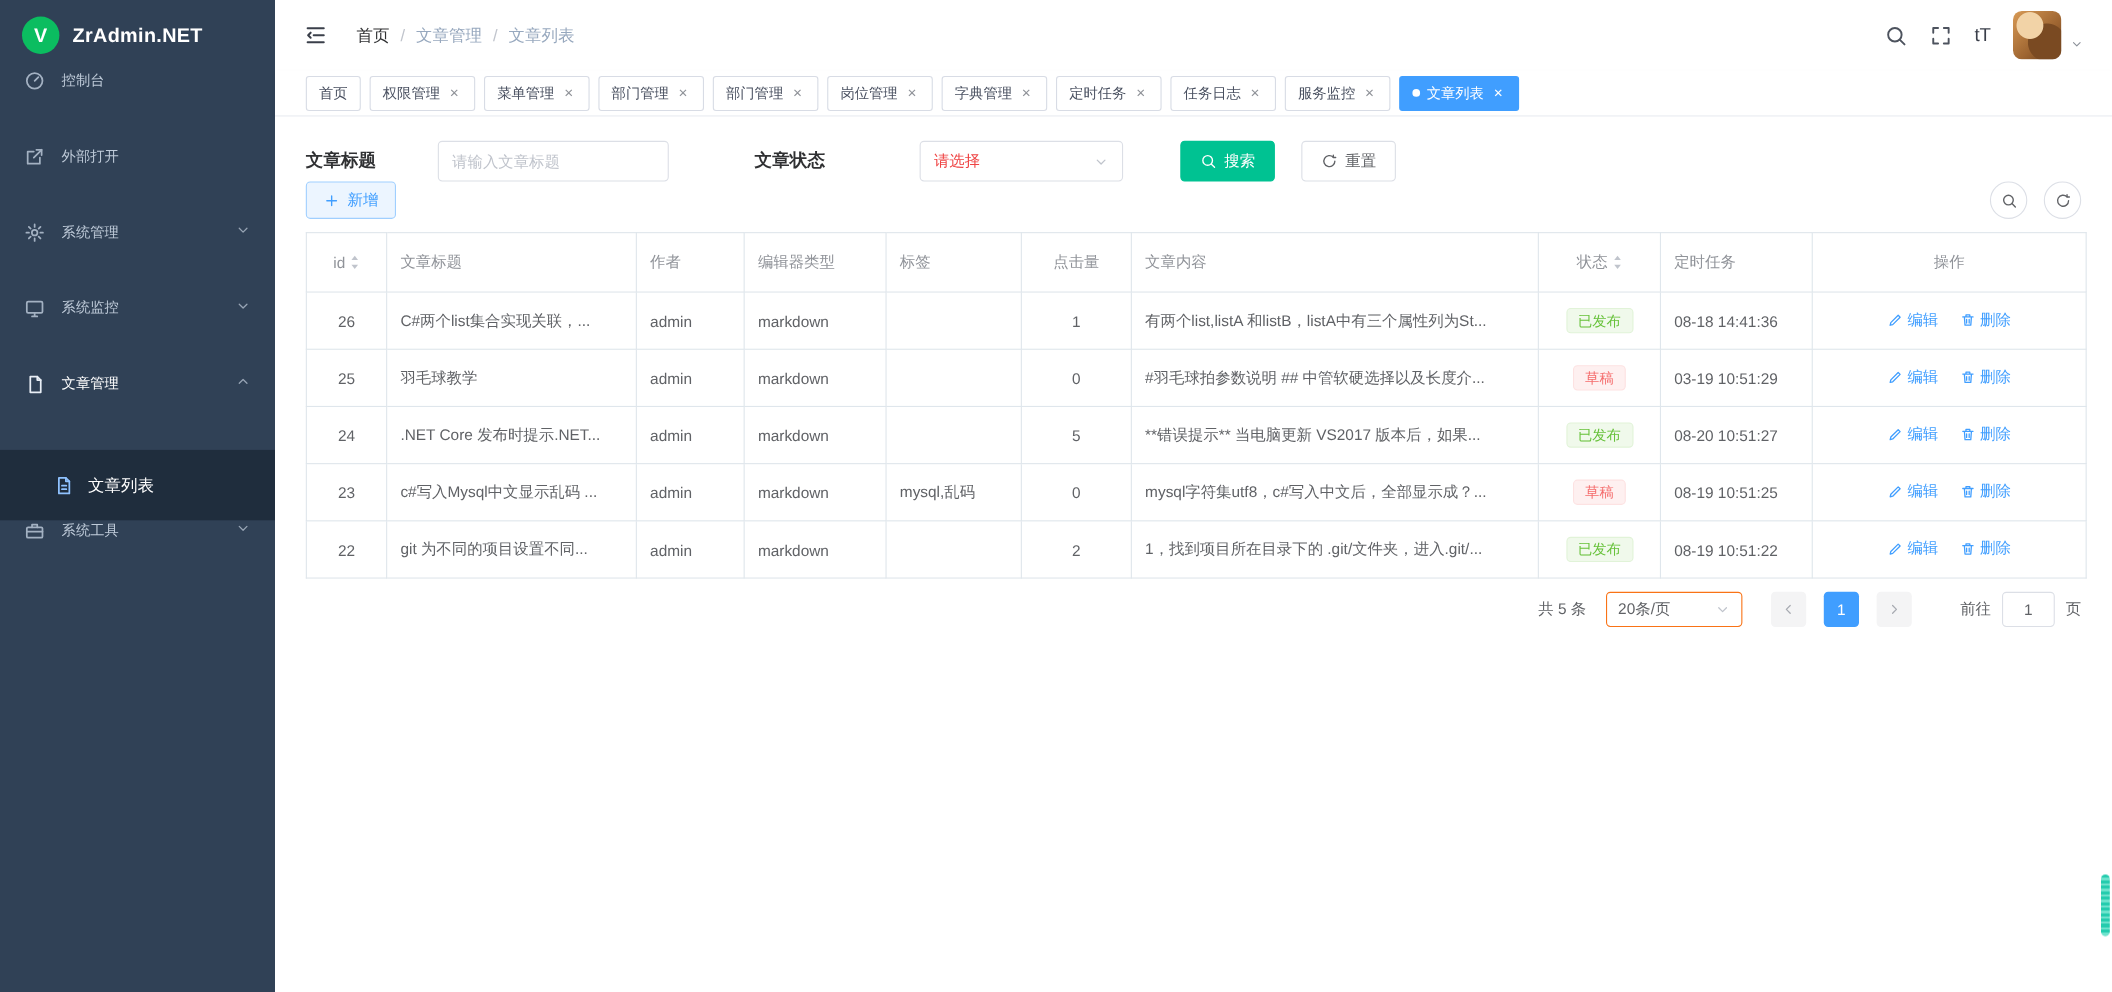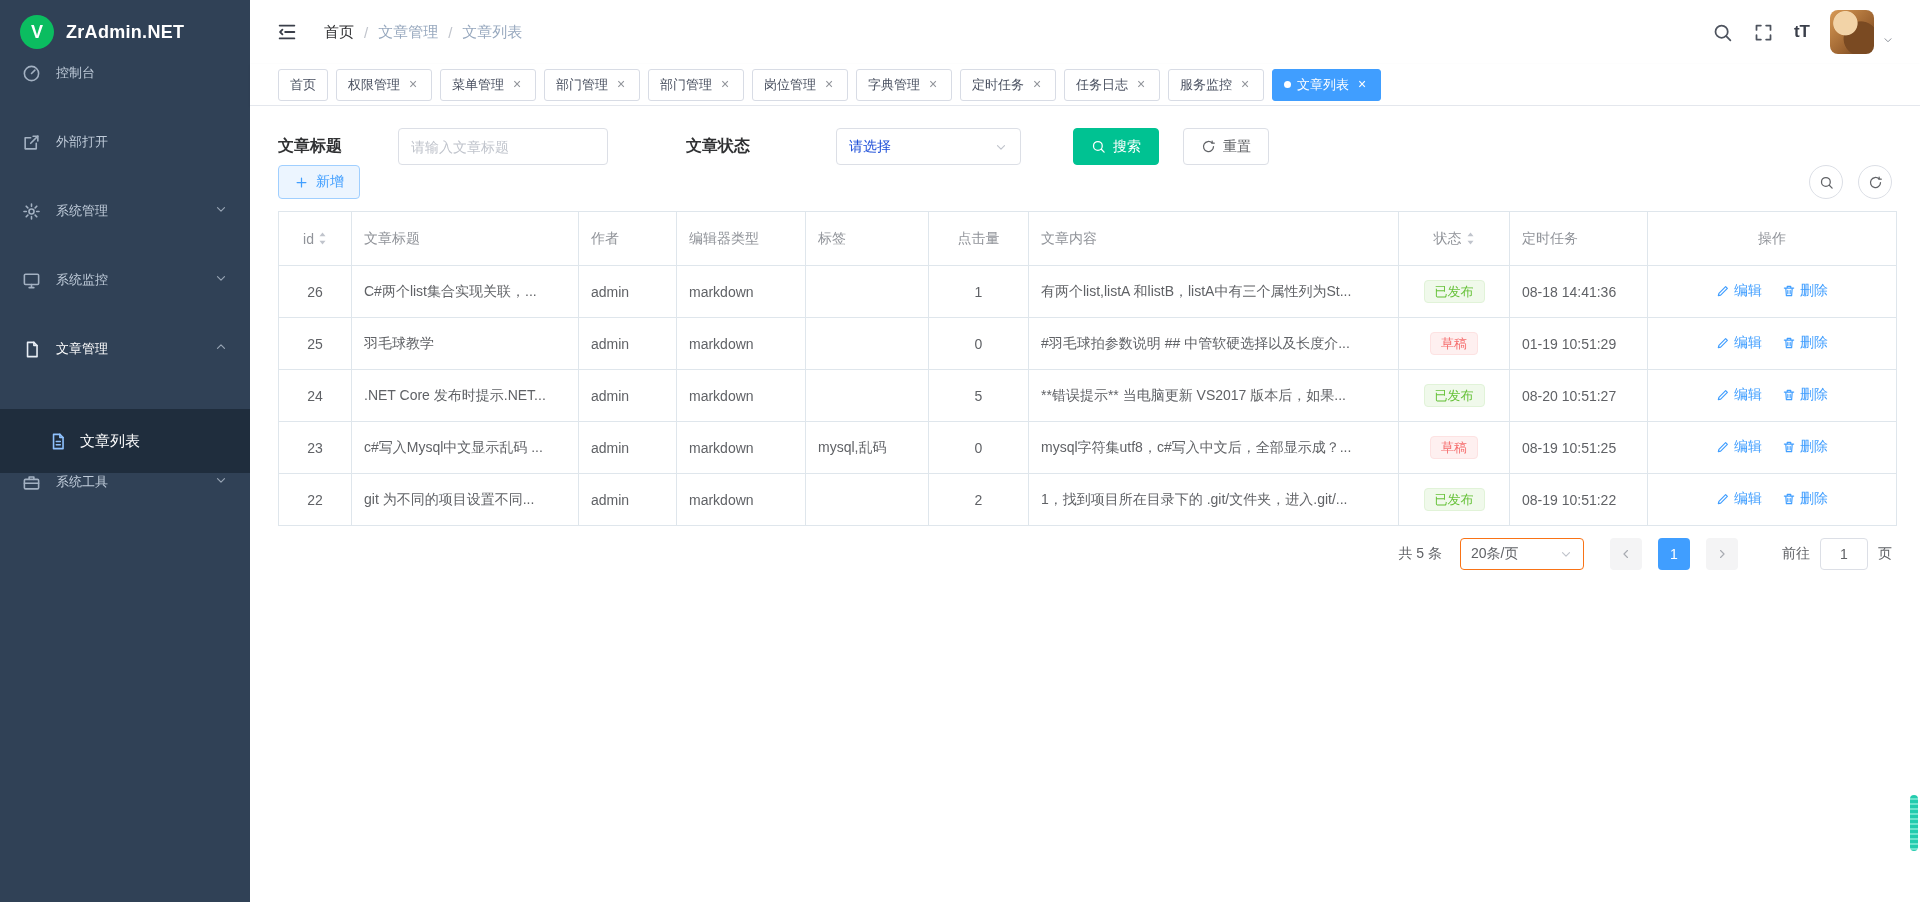--- a/index.html
+++ b/index.html
@@ -27,21 +27,21 @@
   .main{flex:1;display:flex;flex-direction:column;min-width:0}
   .topbar{height:64px;display:flex;align-items:center;padding:0 26px;background:#fff}
   .collapse-btn{width:22px;height:22px;color:#3a3f4a;cursor:pointer}
   .breadcrumb{display:flex;align-items:center;gap:10px;margin-left:26px;font-size:15px}
   .bc-item{color:#97a8be;cursor:pointer}
   .bc-item.bc-first{color:#303133;cursor:pointer}
   .bc-item.bc-last{cursor:default}
   .bc-sep{color:#c0c4cc}
   .topbar-right{margin-left:auto;display:flex;align-items:center;gap:20px;color:#4d535e}
   .top-icon{width:21px;height:21px;cursor:pointer}
-  .font-icon{font-size:17px;font-weight:700;cursor:pointer;color:#3a3f4a}
+  .font-icon{font-size:17px;font-weight:400;cursor:pointer;color:#3a3f4a}
   .avatar{width:44px;height:44px;border-radius:8px;cursor:pointer;flex-shrink:0;
     background:radial-gradient(circle at 35% 30%,#f2d3a7 0 28%,transparent 30%),
                radial-gradient(circle at 70% 65%,#7a4a22 0 40%,transparent 42%),
                linear-gradient(135deg,#d89a55,#9c6330 60%,#5f3a1a)}
   .avatar-caret{width:12px;height:12px;color:#8b9099;align-self:flex-end;margin:0 0 8px -12px;cursor:pointer}
 
   
   .tabs-bar{height:42px;display:flex;align-items:center;gap:8px;padding:0 28px;background:#fff;
     border-bottom:1px solid #e4e7ed;box-shadow:0 1px 3px rgba(0,21,41,.06)}
   .tab{height:32px;display:flex;align-items:center;gap:6px;padding:0 11px;border:1px solid #d8dce5;
@@ -54,21 +54,21 @@
   
   .content{padding:0 28px;background:#fff;flex:1}
   .filter-row{display:flex;align-items:center;margin-top:22px}
   .filter-label{font-size:16px;font-weight:700;color:#303133}
   .lbl1{margin-right:56px}.lbl2{margin-right:86px}
   .filter-input{width:210px;height:37px;border:1px solid #dcdfe6;border-radius:4px;padding:0 12px;
     font-size:14px;color:#606266;outline:none;margin-right:78px;font-family:inherit}
   .filter-input::placeholder{color:#c0c4cc}
   .select-box{width:185px;height:37px;border:1px solid #dcdfe6;border-radius:4px;padding:0 12px;
     display:flex;align-items:center;justify-content:space-between;cursor:pointer;margin-right:52px;background:#fff}
-  .select-box .ph{color:#1d4ed8}
+  .select-box .ph{color:#ef4444}
   .sel-caret{width:14px;height:14px;color:#c0c4cc}
   .btn{display:inline-flex;align-items:center;gap:7px;height:37px;padding:0 17px;border-radius:4px;
     font-size:14px;cursor:pointer;border:1px solid transparent;background:#fff;font-family:inherit}
   .btn-ic{width:15px;height:15px}
   .btn-search{background:var(--teal,#00c292);border-color:var(--teal,#00c292);color:#fff;margin-right:24px}
   .btn-reset{border-color:#dcdfe6;color:#606266}
 
   .toolbar-row{display:flex;align-items:center;justify-content:space-between;}
   .btn-add{height:34px;padding:0 15px;background:#ecf5ff;border-color:#a0cfff;color:var(--accent-blue,#409eff)}
   .toolbar-right{display:flex;gap:15px}
@@ -441,21 +441,21 @@
             </tr>
             <tr>
               <td class="al-c">25</td>
               <td class="al-l">羽毛球教学</td>
               <td class="al-l">admin</td>
               <td class="al-l">markdown</td>
               <td class="al-l"></td>
               <td class="al-c">0</td>
               <td class="al-l">#羽毛球拍参数说明 ## 中管软硬选择以及长度介...</td>
               <td class="al-c"><span class="badge danger">草稿</span></td>
-              <td class="al-l">01-19 10:51:29</td>
+              <td class="al-l">03-19 10:51:29</td>
               <td class="al-c"><span class="act-link">
                   <span class="act-ic">
                     <svg viewBox="0 0 24 24" fill="none" stroke="currentColor" stroke-width="2" stroke-linecap="round" stroke-linejoin="round">
                       <path d="M4 20l1-4L16.5 4.5l3 3L8 19l-4 1z"></path>
                     </svg>
                   </span>
                   <span>编辑</span>
                 </span><span class="act-link">
                   <span class="act-ic">
                     <svg viewBox="0 0 24 24" fill="none" stroke="currentColor" stroke-width="2" stroke-linecap="round" stroke-linejoin="round">

